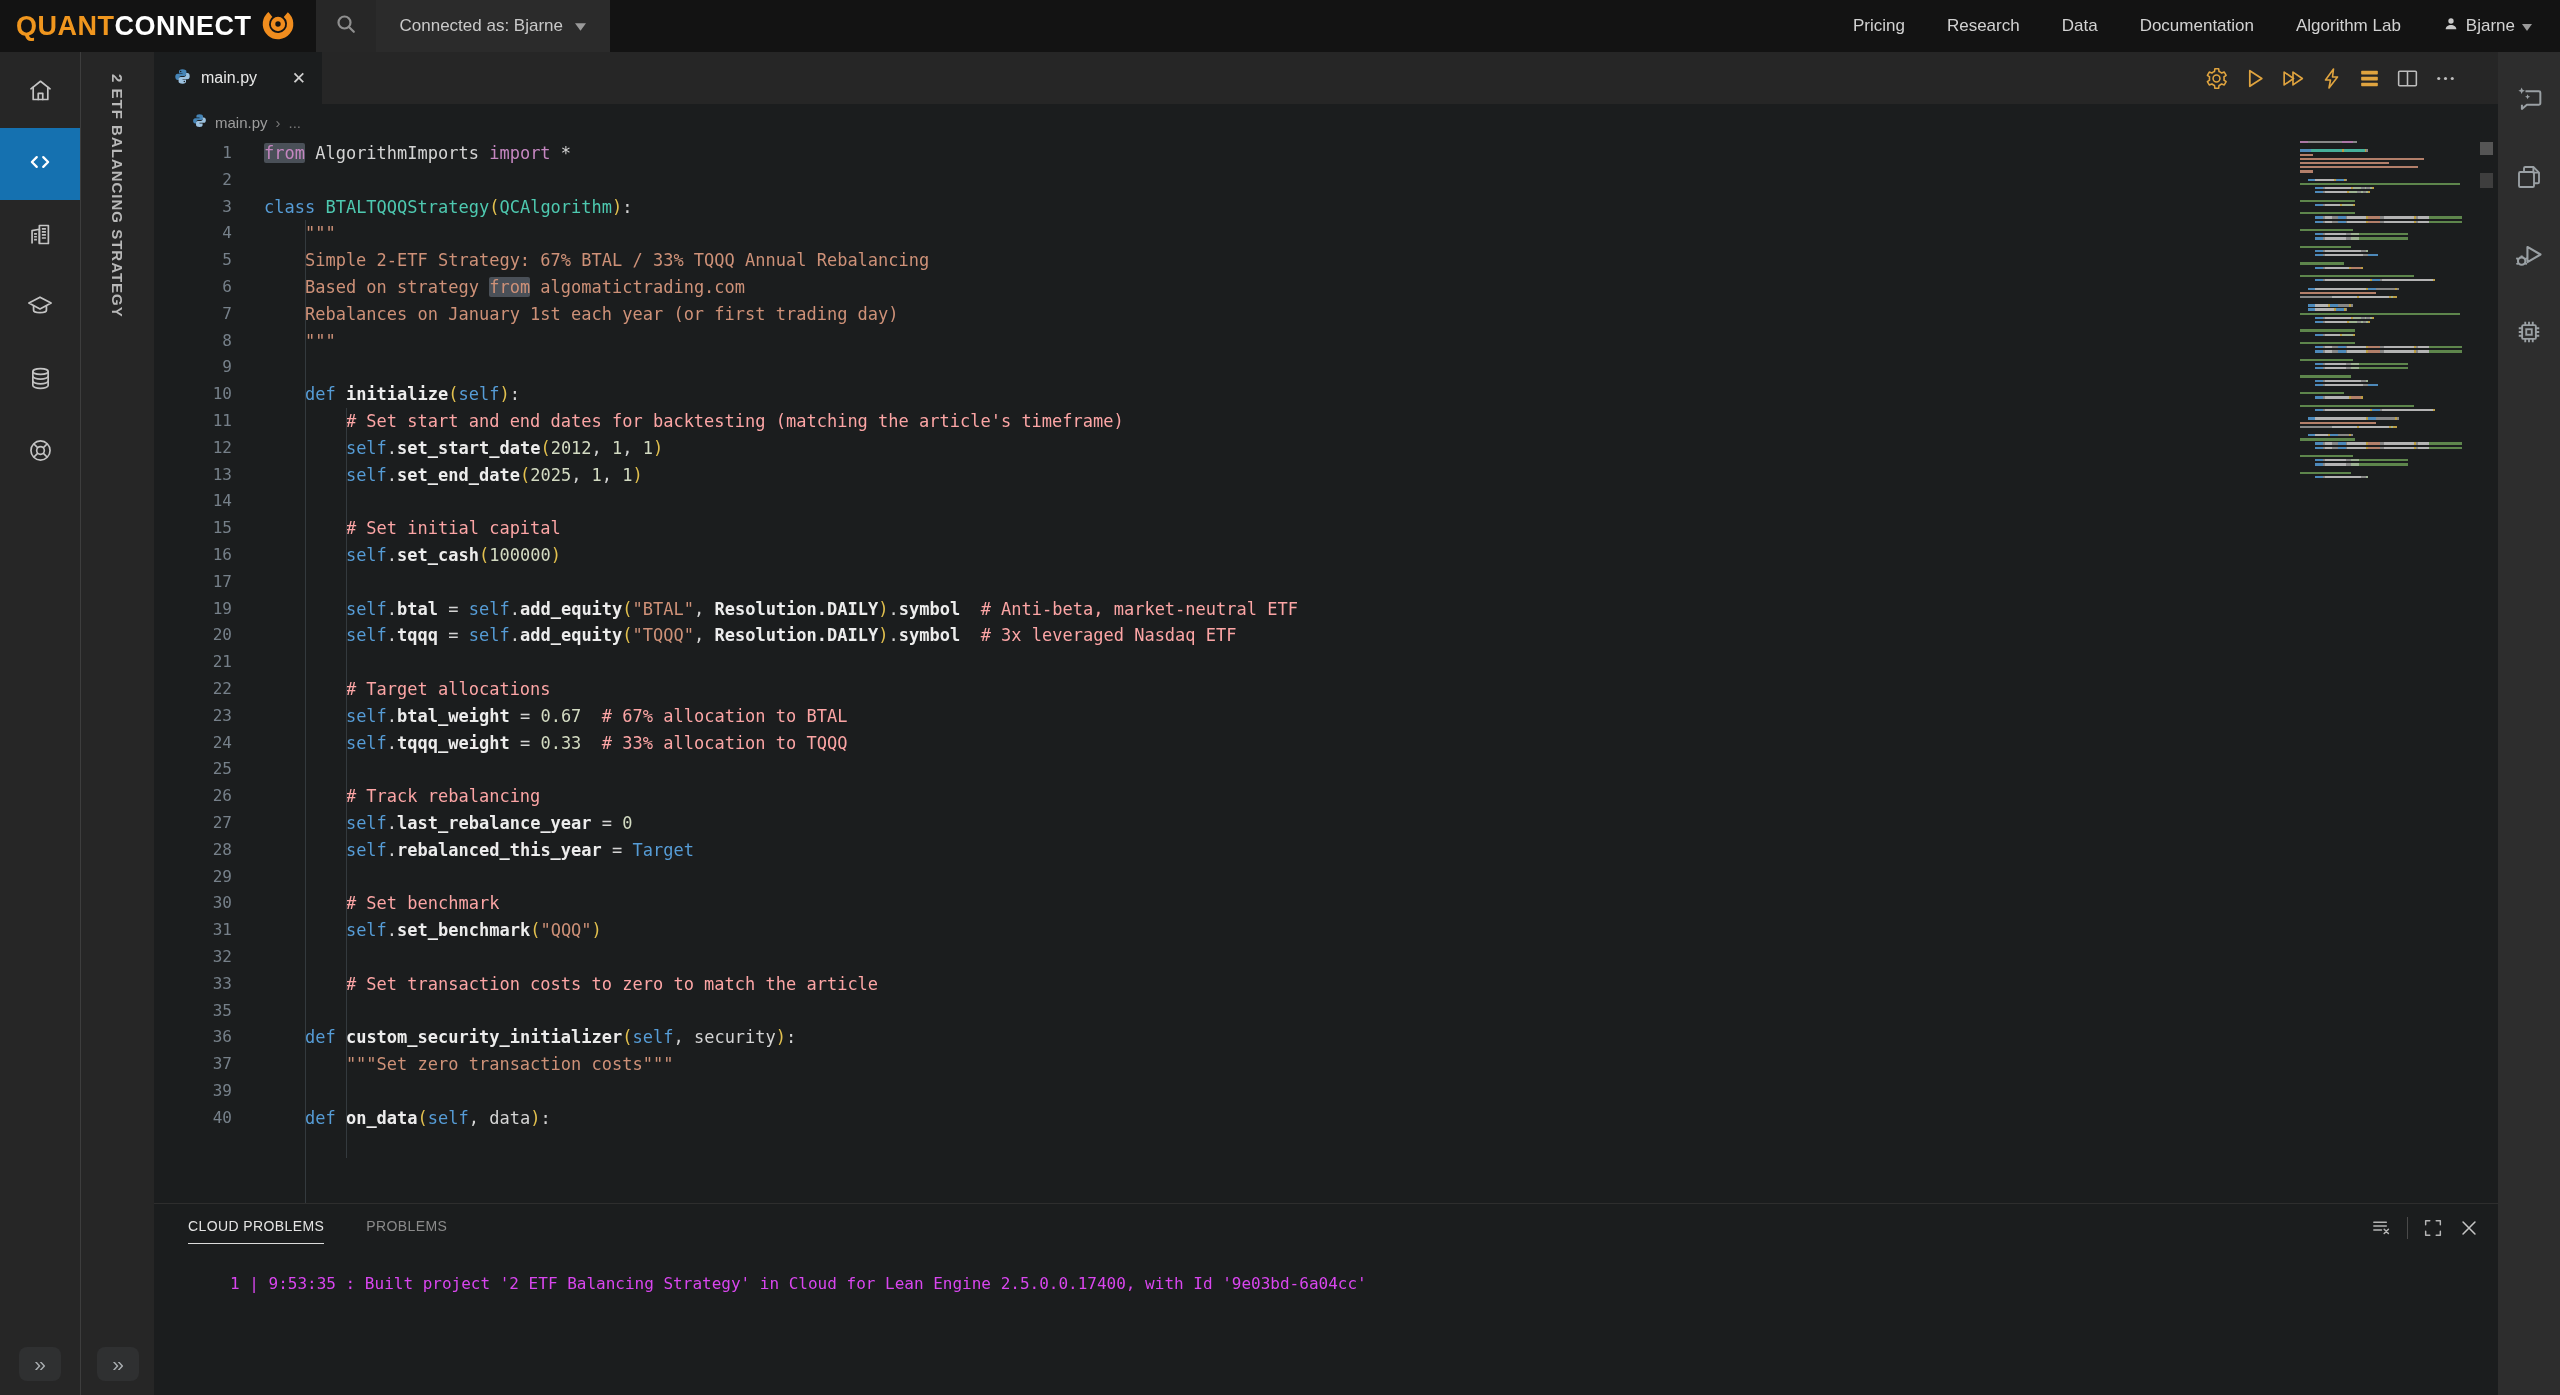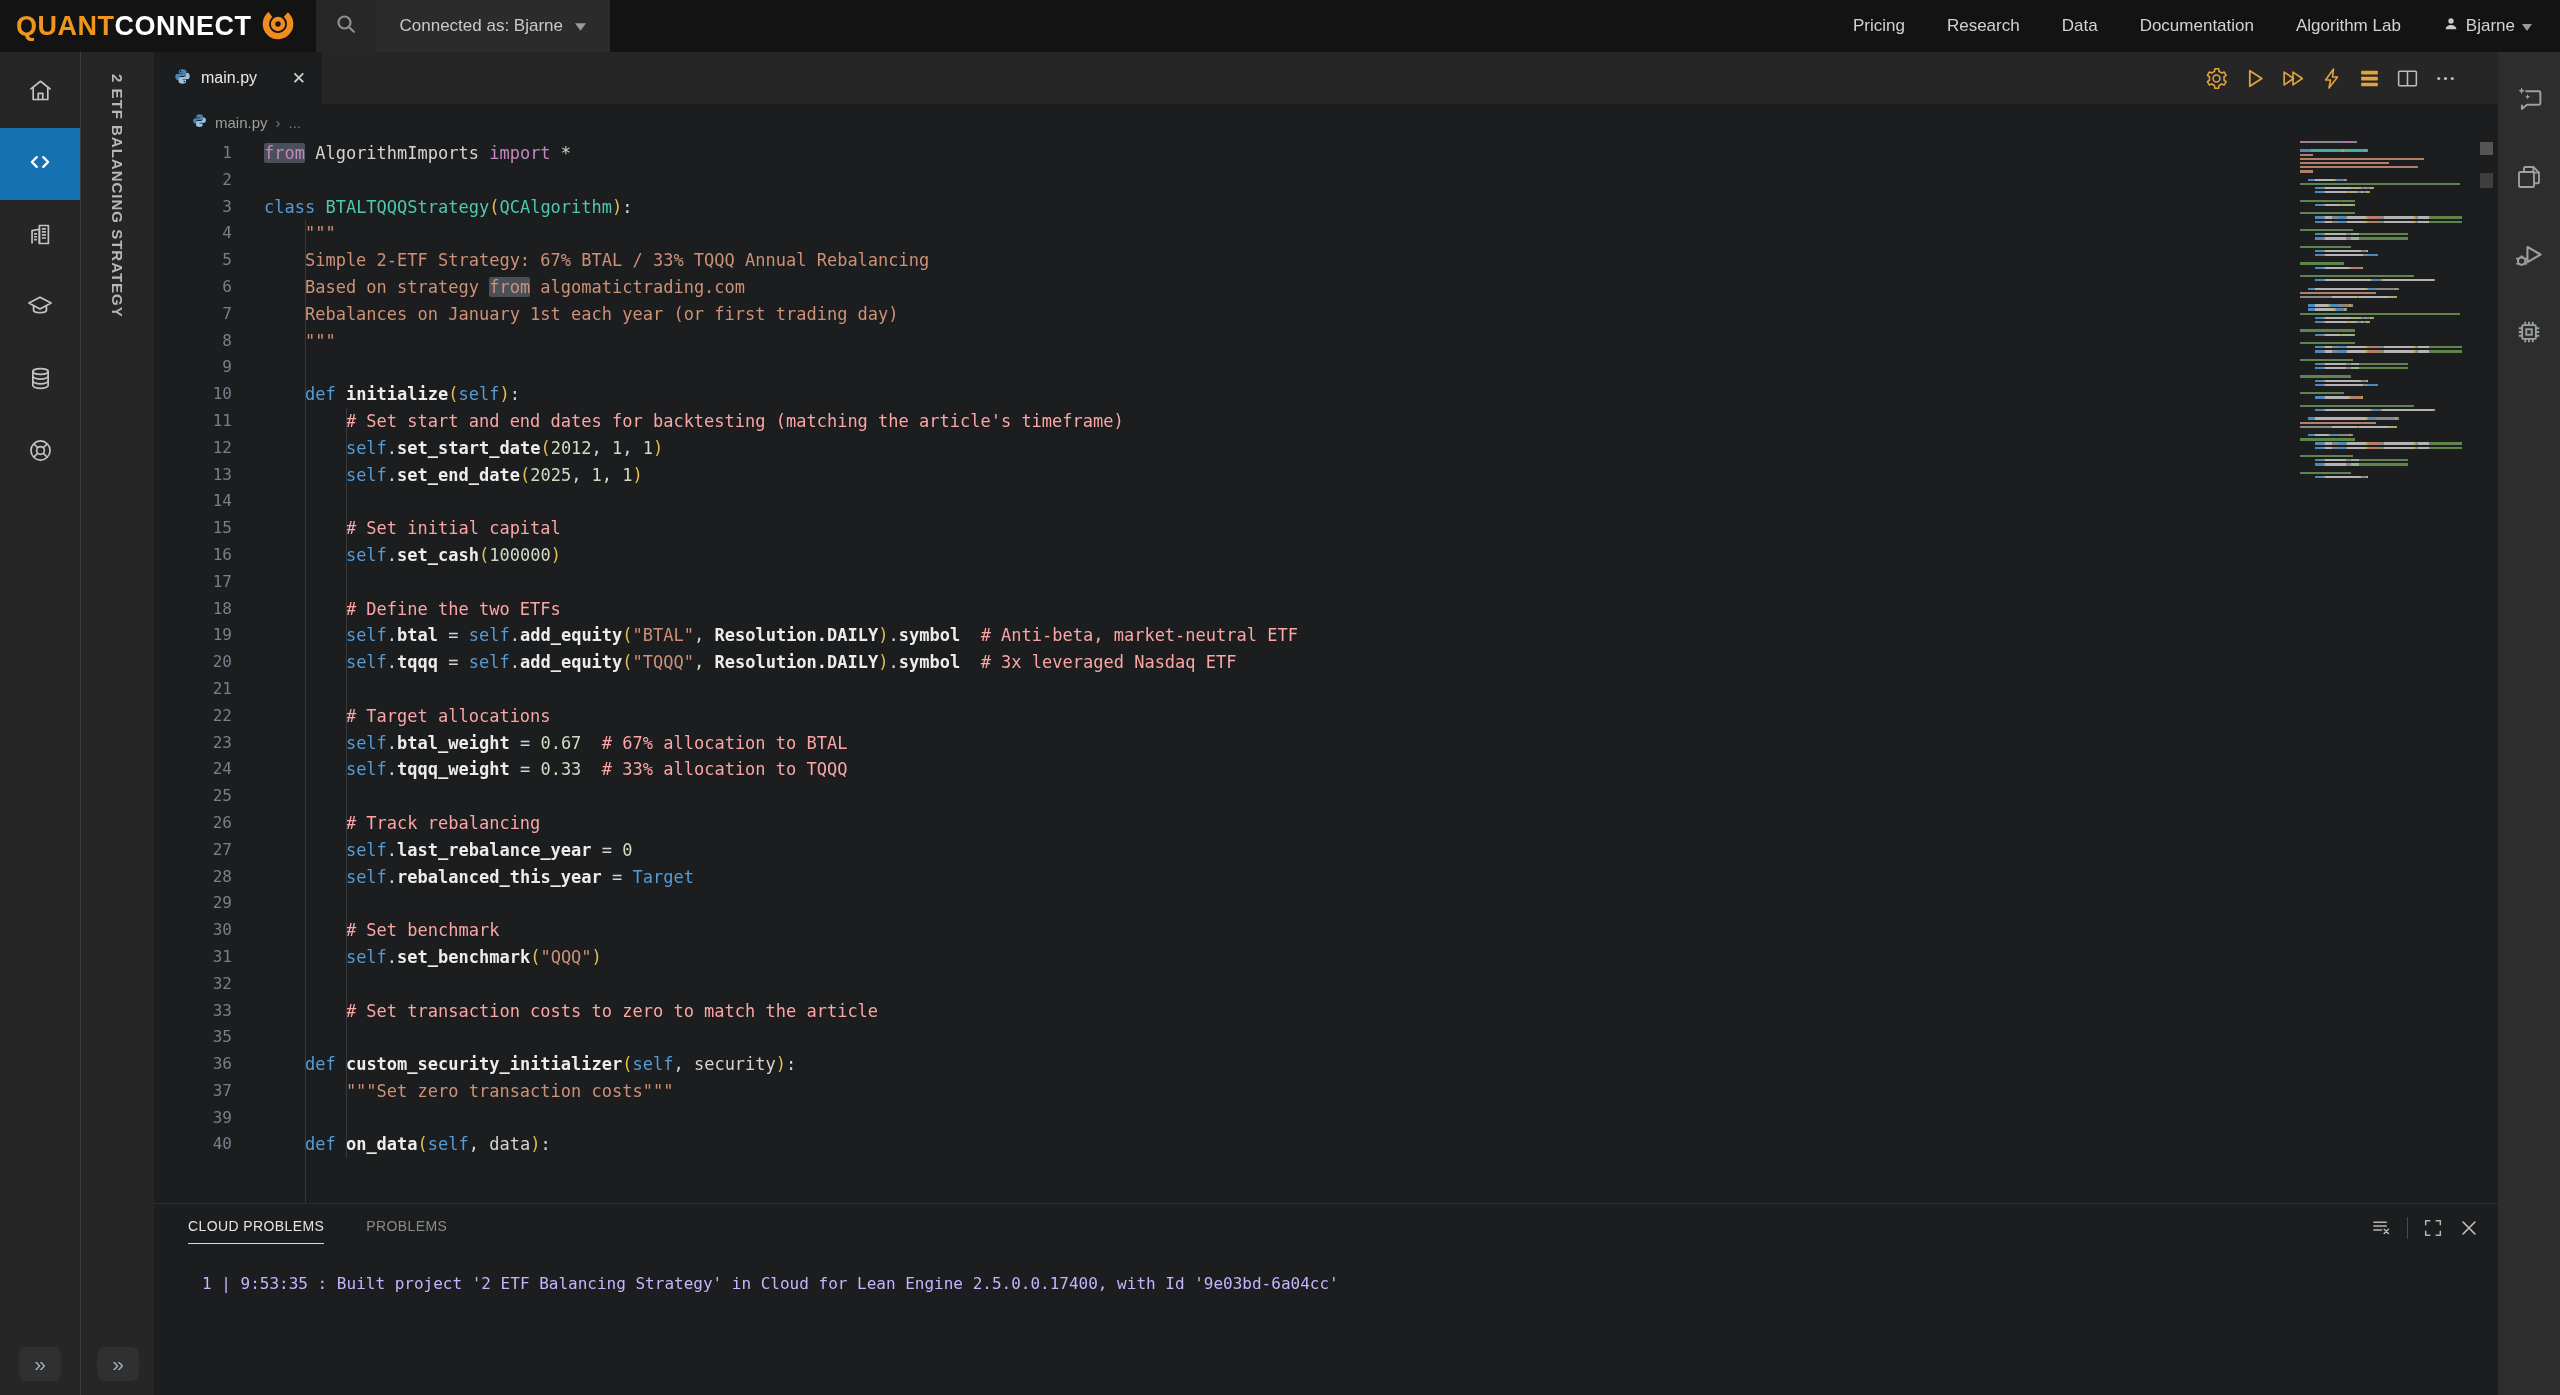--- a/index.html
+++ b/index.html
@@ -69,21 +69,21 @@
   .scrollbar{position:absolute;top:0;right:4px;width:15px;height:100%;}
   .sb-thumb1{position:absolute;top:2px;left:1px;width:13px;height:13px;background:#555555;}
   .sb-thumb2{position:absolute;top:33px;left:1px;width:13px;height:15px;background:#3e3e3e;}
 
   
   .terminal{height:192px;flex:none;background:#1b1d1e;border-top:1px solid #2e2e2e;position:relative;}
   .term-tabs{display:flex;align-items:center;gap:42px;padding:14px 0 0 34px;}
   .term-tab{font-size:14px;letter-spacing:.4px;cursor:pointer;padding-bottom:9px;}
   .term-tab.active{color:#e4e4e4;border-bottom:1.5px solid #dcdcdc;}
   .term-tab.inactive{color:#8a8a8a;border-bottom:1.5px solid transparent;}
-  .term-output{margin:30px 0 0 48px;font-family:"DejaVu Sans Mono",monospace;font-size:16px;color:#c4b5fd;white-space:pre;}
+  .term-output{margin:30px 0 0 76px;font-family:"DejaVu Sans Mono",monospace;font-size:16px;color:#d946ef;white-space:pre;}
   .term-icons{position:absolute;top:12px;right:18px;display:flex;align-items:center;gap:14px;}
   .term-sep{width:1px;height:22px;background:#4a4a4a;}
   .ti{cursor:pointer;display:flex;align-items:center;}
 </style>
 </head>
 <body>
 
 <div class="navbar">
   <div class="logo">
     <span class="logo-text"><span class="logo-quant">QUANT</span><span class="logo-connect">CONNECT</span></span>
@@ -315,24 +315,20 @@
           </div>
           <div class="cl">
             <span class="ln">16</span>
             <span class="lt"><span class="tk-pl">        </span><span class="tk-kwb">self</span><span class="tk-pl">.</span><span class="tk-fn">set_cash</span><span class="tk-par">(</span><span class="tk-num">100000</span><span class="tk-par">)</span></span>
           </div>
           <div class="cl">
             <span class="ln">17</span>
             <span class="lt"></span>
           </div>
           <div class="cl">
-            <span class="ln">18</span>
-            <span class="lt"><span class="tk-com">        # Define the two ETFs</span></span>
-          </div>
-          <div class="cl">
             <span class="ln">19</span>
             <span class="lt"><span class="tk-pl">        </span><span class="tk-kwb">self</span><span class="tk-pl">.</span><span class="tk-fn">btal</span><span class="tk-pl"> = </span><span class="tk-kwb">self</span><span class="tk-pl">.</span><span class="tk-fn">add_equity</span><span class="tk-par">(</span><span class="tk-str">"BTAL"</span><span class="tk-pl">, </span><span class="tk-fn">Resolution.DAILY</span><span class="tk-par">)</span><span class="tk-pl">.</span><span class="tk-fn">symbol</span><span class="tk-com">  # Anti-beta, market-neutral ETF</span></span>
           </div>
           <div class="cl">
             <span class="ln">20</span>
             <span class="lt"><span class="tk-pl">        </span><span class="tk-kwb">self</span><span class="tk-pl">.</span><span class="tk-fn">tqqq</span><span class="tk-pl"> = </span><span class="tk-kwb">self</span><span class="tk-pl">.</span><span class="tk-fn">add_equity</span><span class="tk-par">(</span><span class="tk-str">"TQQQ"</span><span class="tk-pl">, </span><span class="tk-fn">Resolution.DAILY</span><span class="tk-par">)</span><span class="tk-pl">.</span><span class="tk-fn">symbol</span><span class="tk-com">  # 3x leveraged Nasdaq ETF</span></span>
           </div>
           <div class="cl">
             <span class="ln">21</span>
             <span class="lt"></span>

